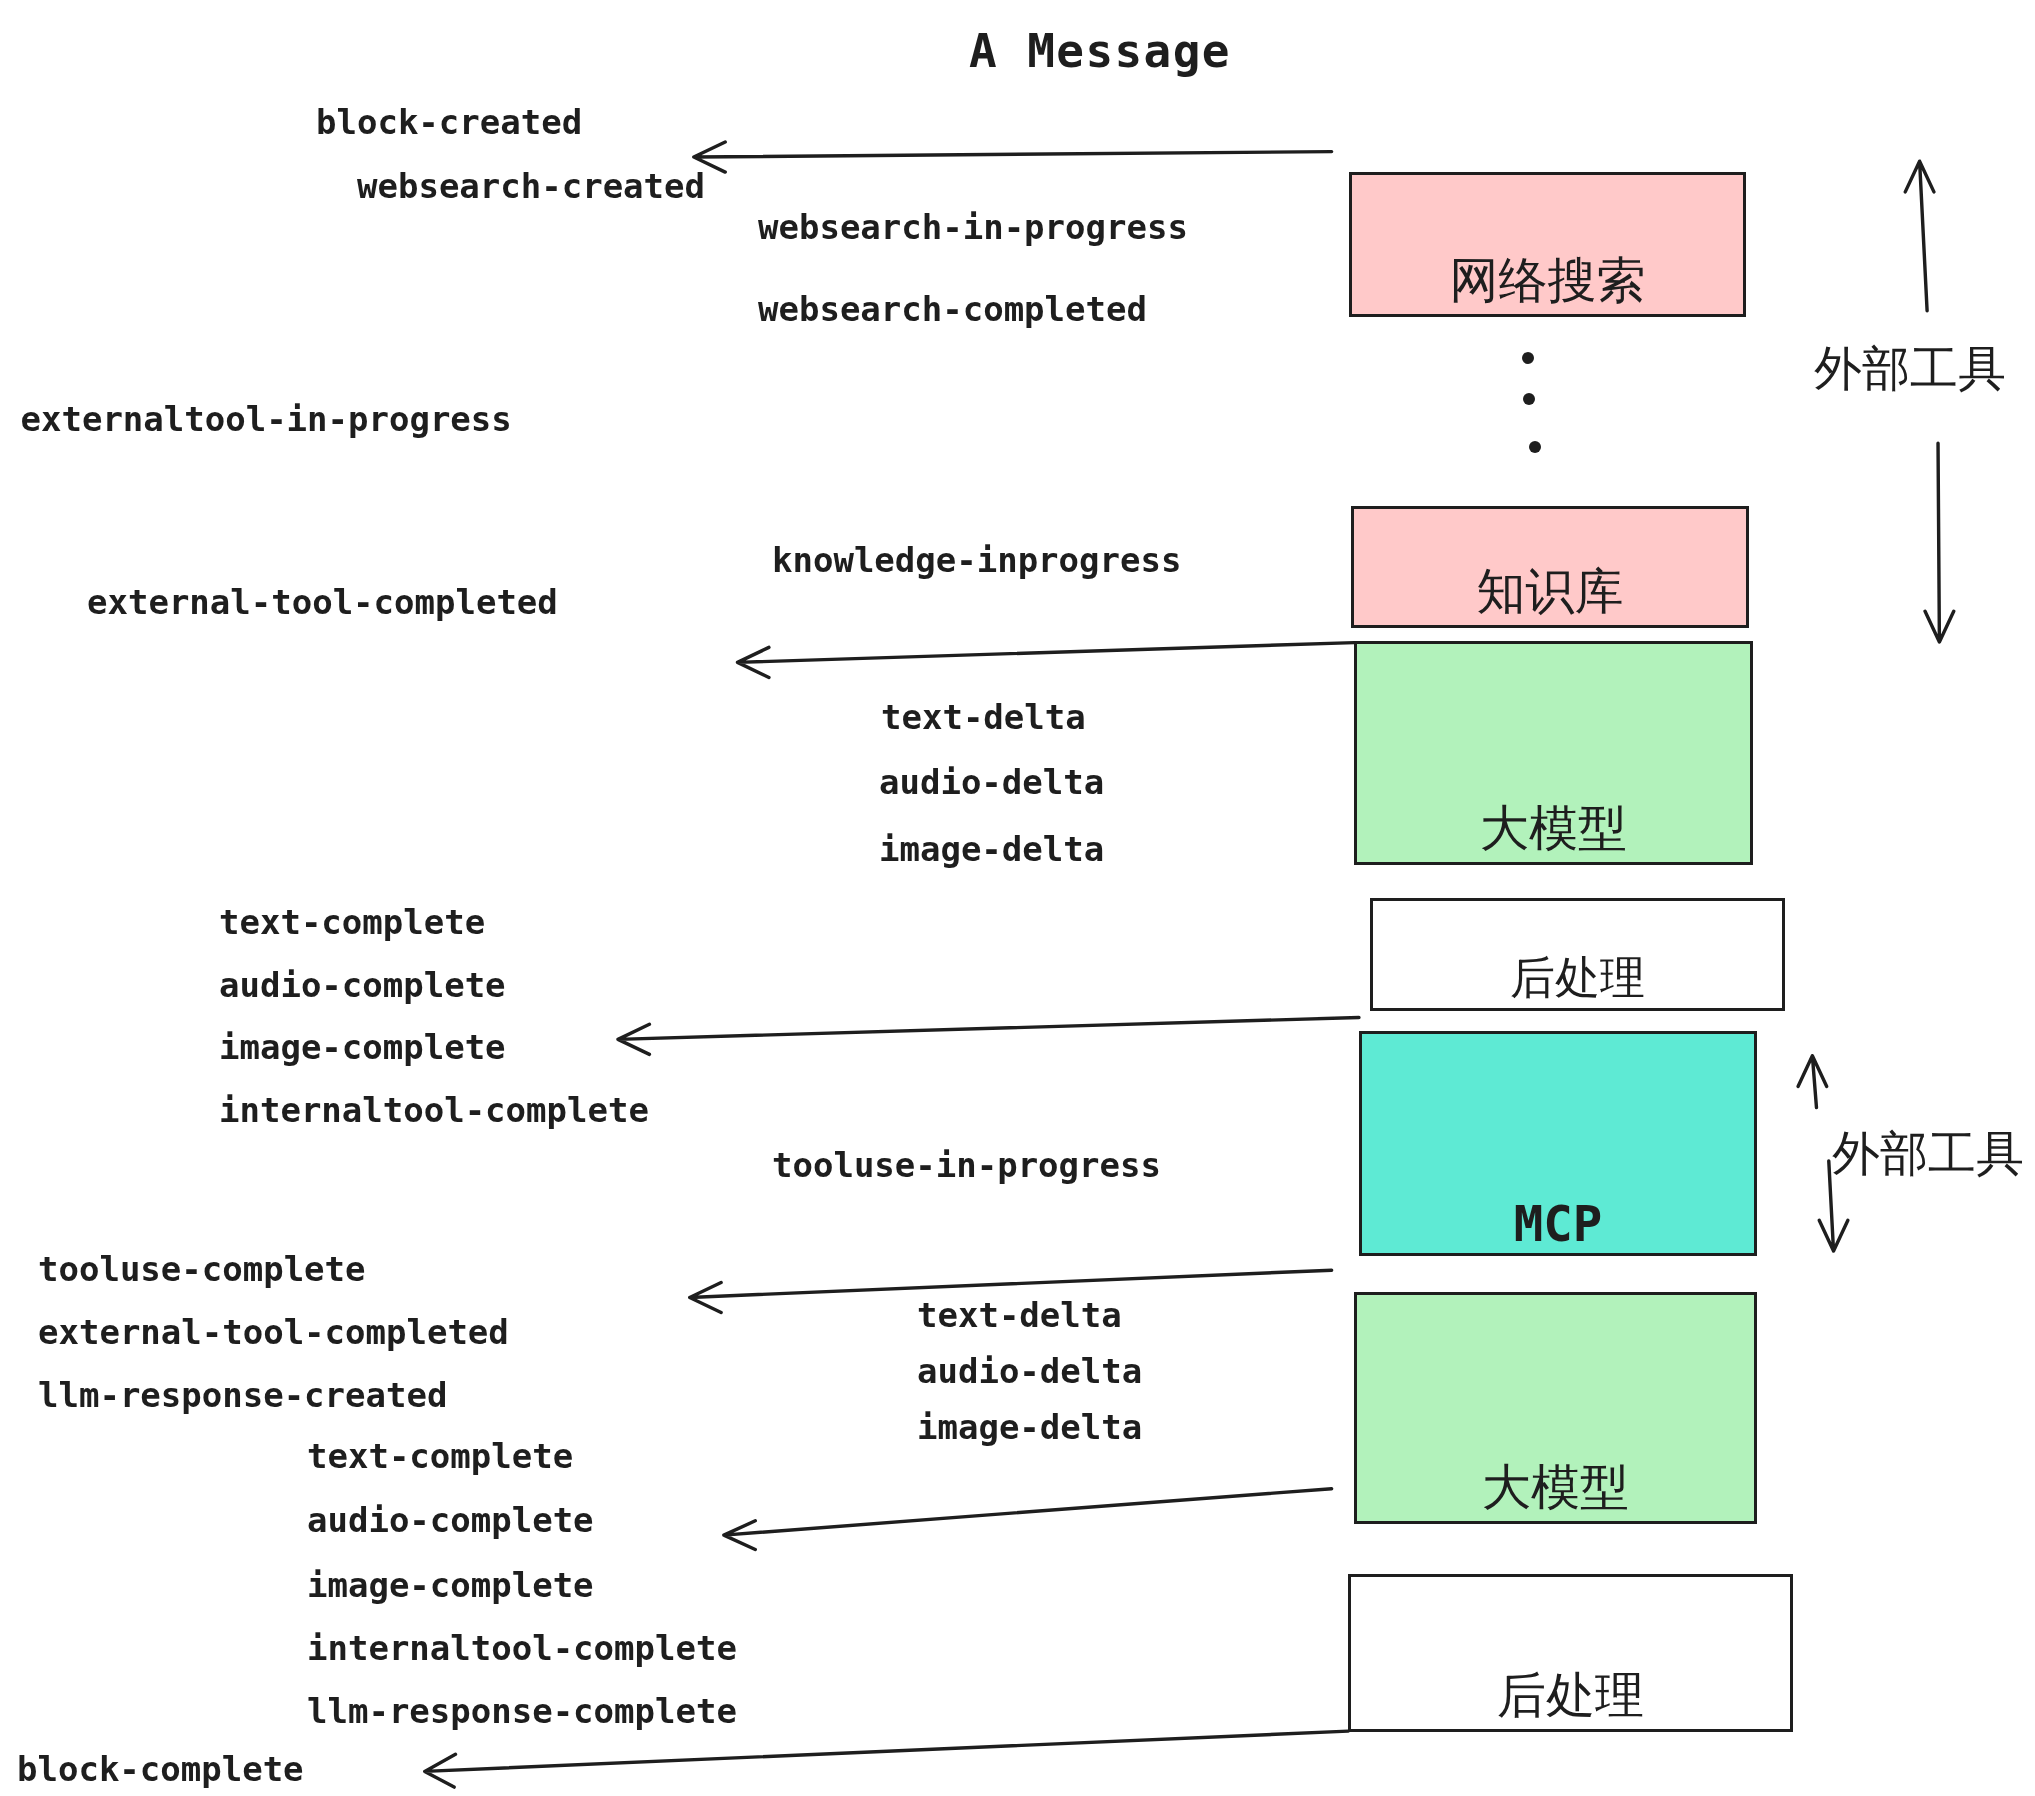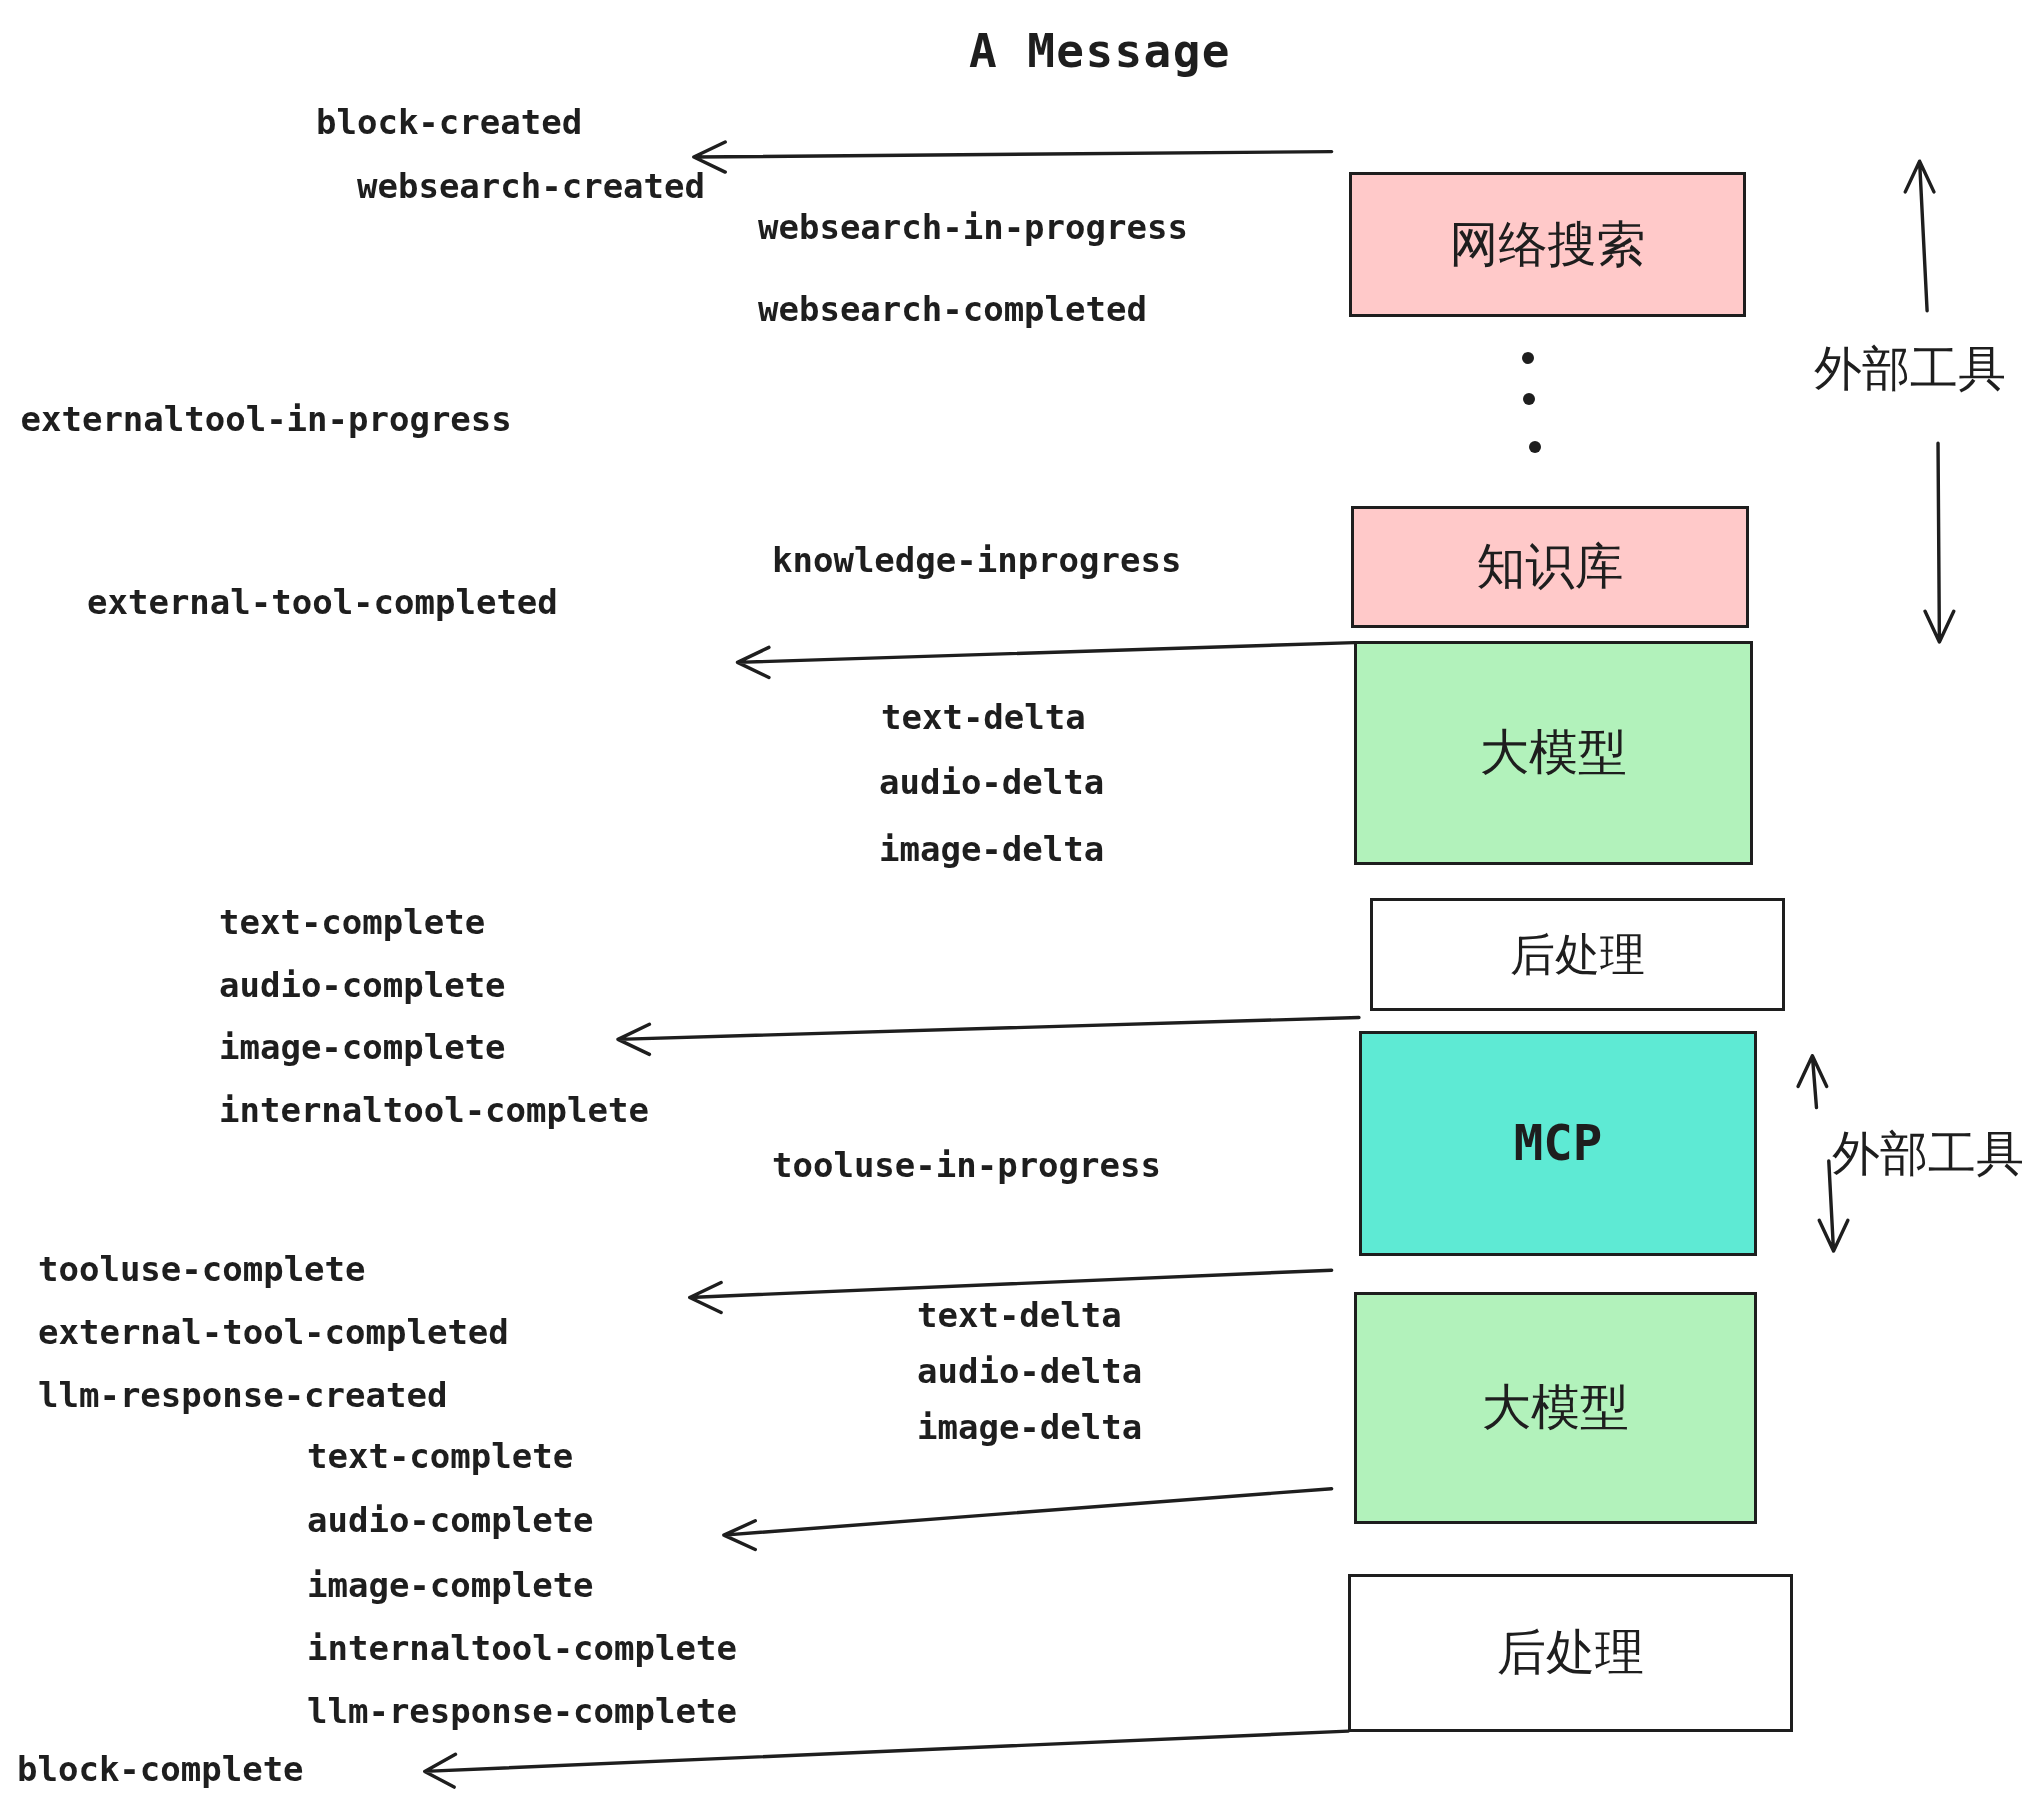--- a/index.html
+++ b/index.html
@@ -10,21 +10,21 @@
   .title {
     position:absolute; font-size:46px; line-height:1; white-space:nowrap;
     transform:translateY(-50%); font-weight:bold; letter-spacing:1.4px;
   }
   .evt {
     position:absolute; font-size:34px; line-height:1; white-space:nowrap;
     transform:translateY(-50%); font-weight:bold;
   }
   .box {
     position:absolute; box-sizing:border-box; border:3.4px solid #1e1e1e;
-    display:flex; align-items:center; justify-content:center;
+    display:flex; align-items:flex-end; justify-content:center;
     font-family:"DejaVu Sans", sans-serif; font-size:49px; color:#1e1e1e;
     white-space:nowrap;
   }
   .box .mono { font-family:"DejaVu Sans Mono", monospace; font-weight:bold; }
   .side-label {
     position:absolute; font-family:"DejaVu Sans", sans-serif; font-size:48px;
     line-height:1; white-space:nowrap; transform:translateY(-50%);margin-top:8px;
   }
   .dot { position:absolute; width:12.3px; height:12.3px; border-radius:50%; background:#1e1e1e; }
   svg.arrows { position:absolute; left:0; top:0; }

